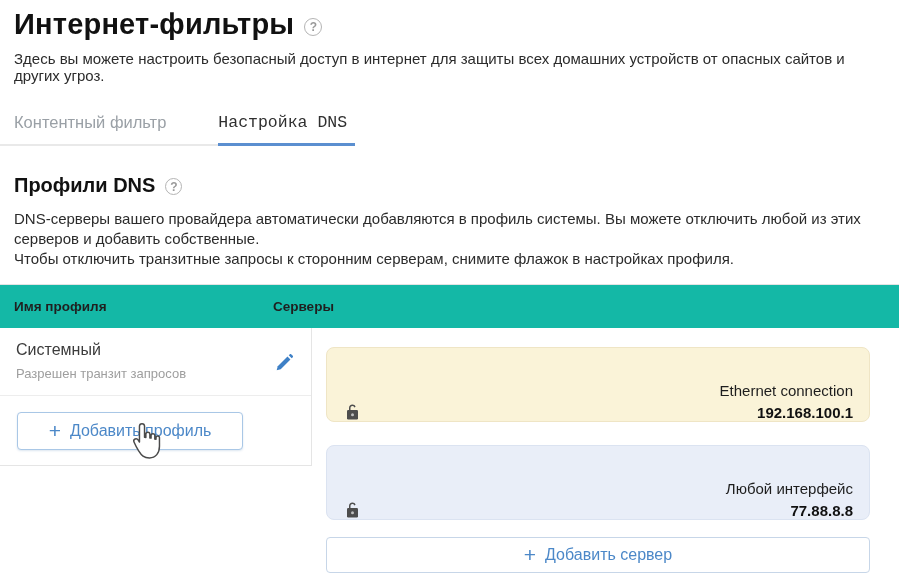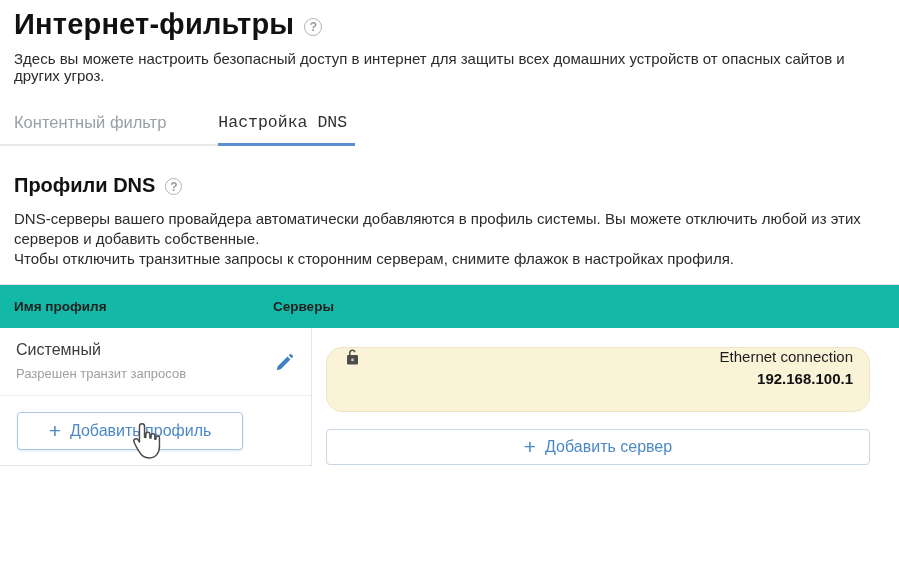--- a/index.html
+++ b/index.html
@@ -44,21 +44,21 @@
   .edit-btn { position:absolute; right:16px; top:24px; width:22px; height:22px; cursor:pointer; }
 
   .btn { display:flex; align-items:center; justify-content:center; gap:9px;
          border-radius:4px; color:#4c88c8; font-size:16px; background:#fff; cursor:pointer; }
   .add-profile-btn { margin:16px auto 0 17px; width:226px; height:38px;
                      border:1px solid #a9c7e6; box-shadow:0 1px 2px rgba(120,160,200,.25); }
   .add-server-btn { margin-top:17px; width:544px; height:36px; border:1px solid #c7d6e8; }
   .plus { font-size:21px; font-weight:400; line-height:1; color:#4c88c8; margin-top:-2px; }
 
   .col-right { flex:1; padding:19px 0 0 14px; }
-  .server-card { width:544px; height:65px; border-radius:16px; display:flex; align-items:flex-start;
+  .server-card { width:544px; height:75px; border-radius:8px; display:flex; align-items:flex-end;
                  padding:0 16px 0 18px; }
   .card-yellow { background:#faf3d8; border:1px solid #efe5c5; }
   .card-blue { background:#e9eef8; border:1px solid #dbe3f1; margin-top:23px; }
   .server-info { margin-left:auto; text-align:right; }
   .server-if { font-size:15px; color:#1d1d1d; }
   .server-ip { font-size:15px; font-weight:700; color:#111; margin-top:5px; }
 
   .cursor { position:absolute; left:130px; top:420px; z-index:20; pointer-events:none; }
 </style>
 </head>
@@ -119,20 +119,31 @@
           <path d="M4 7 V5 C4 3 5.4 1.6 7.4 1.6 C9 1.6 10.1 2.5 10.6 3.8 L9.2 4.4 C8.9 3.6 8.2 3.1 7.4 3.1 C6.3 3.1 5.5 3.9 5.5 5 V7 Z" fill="#4d4d4d"></path>
           <rect x="2" y="7" width="11" height="9.5" rx="1.2" fill="#4d4d4d"></rect>
           <circle cx="7.5" cy="11.8" r="1.5" fill="#bfbfbf"></circle>
         </svg>
         <div class="server-info">
           <div class="server-if">Ethernet connection</div>
           <div class="server-ip">192.168.100.1</div>
         </div>
       </div>
 
+      <div class="server-card card-blue">
+        <svg width="15" height="18" viewBox="0 0 15 18">
+          <path d="M4 7 V5 C4 3 5.4 1.6 7.4 1.6 C9 1.6 10.1 2.5 10.6 3.8 L9.2 4.4 C8.9 3.6 8.2 3.1 7.4 3.1 C6.3 3.1 5.5 3.9 5.5 5 V7 Z" fill="#4d4d4d"></path>
+          <rect x="2" y="7" width="11" height="9.5" rx="1.2" fill="#4d4d4d"></rect>
+          <circle cx="7.5" cy="11.8" r="1.5" fill="#bfbfbf"></circle>
+        </svg>
+        <div class="server-info">
+          <div class="server-if">Любой интерфейс</div>
+          <div class="server-ip">77.88.8.8</div>
+        </div>
+      </div>
 
       <div class="btn add-server-btn">
         <span class="plus">+</span>
         <span>Добавить сервер</span>
       </div>
 
     </div>
   </div>
 
   <div class="cursor">

